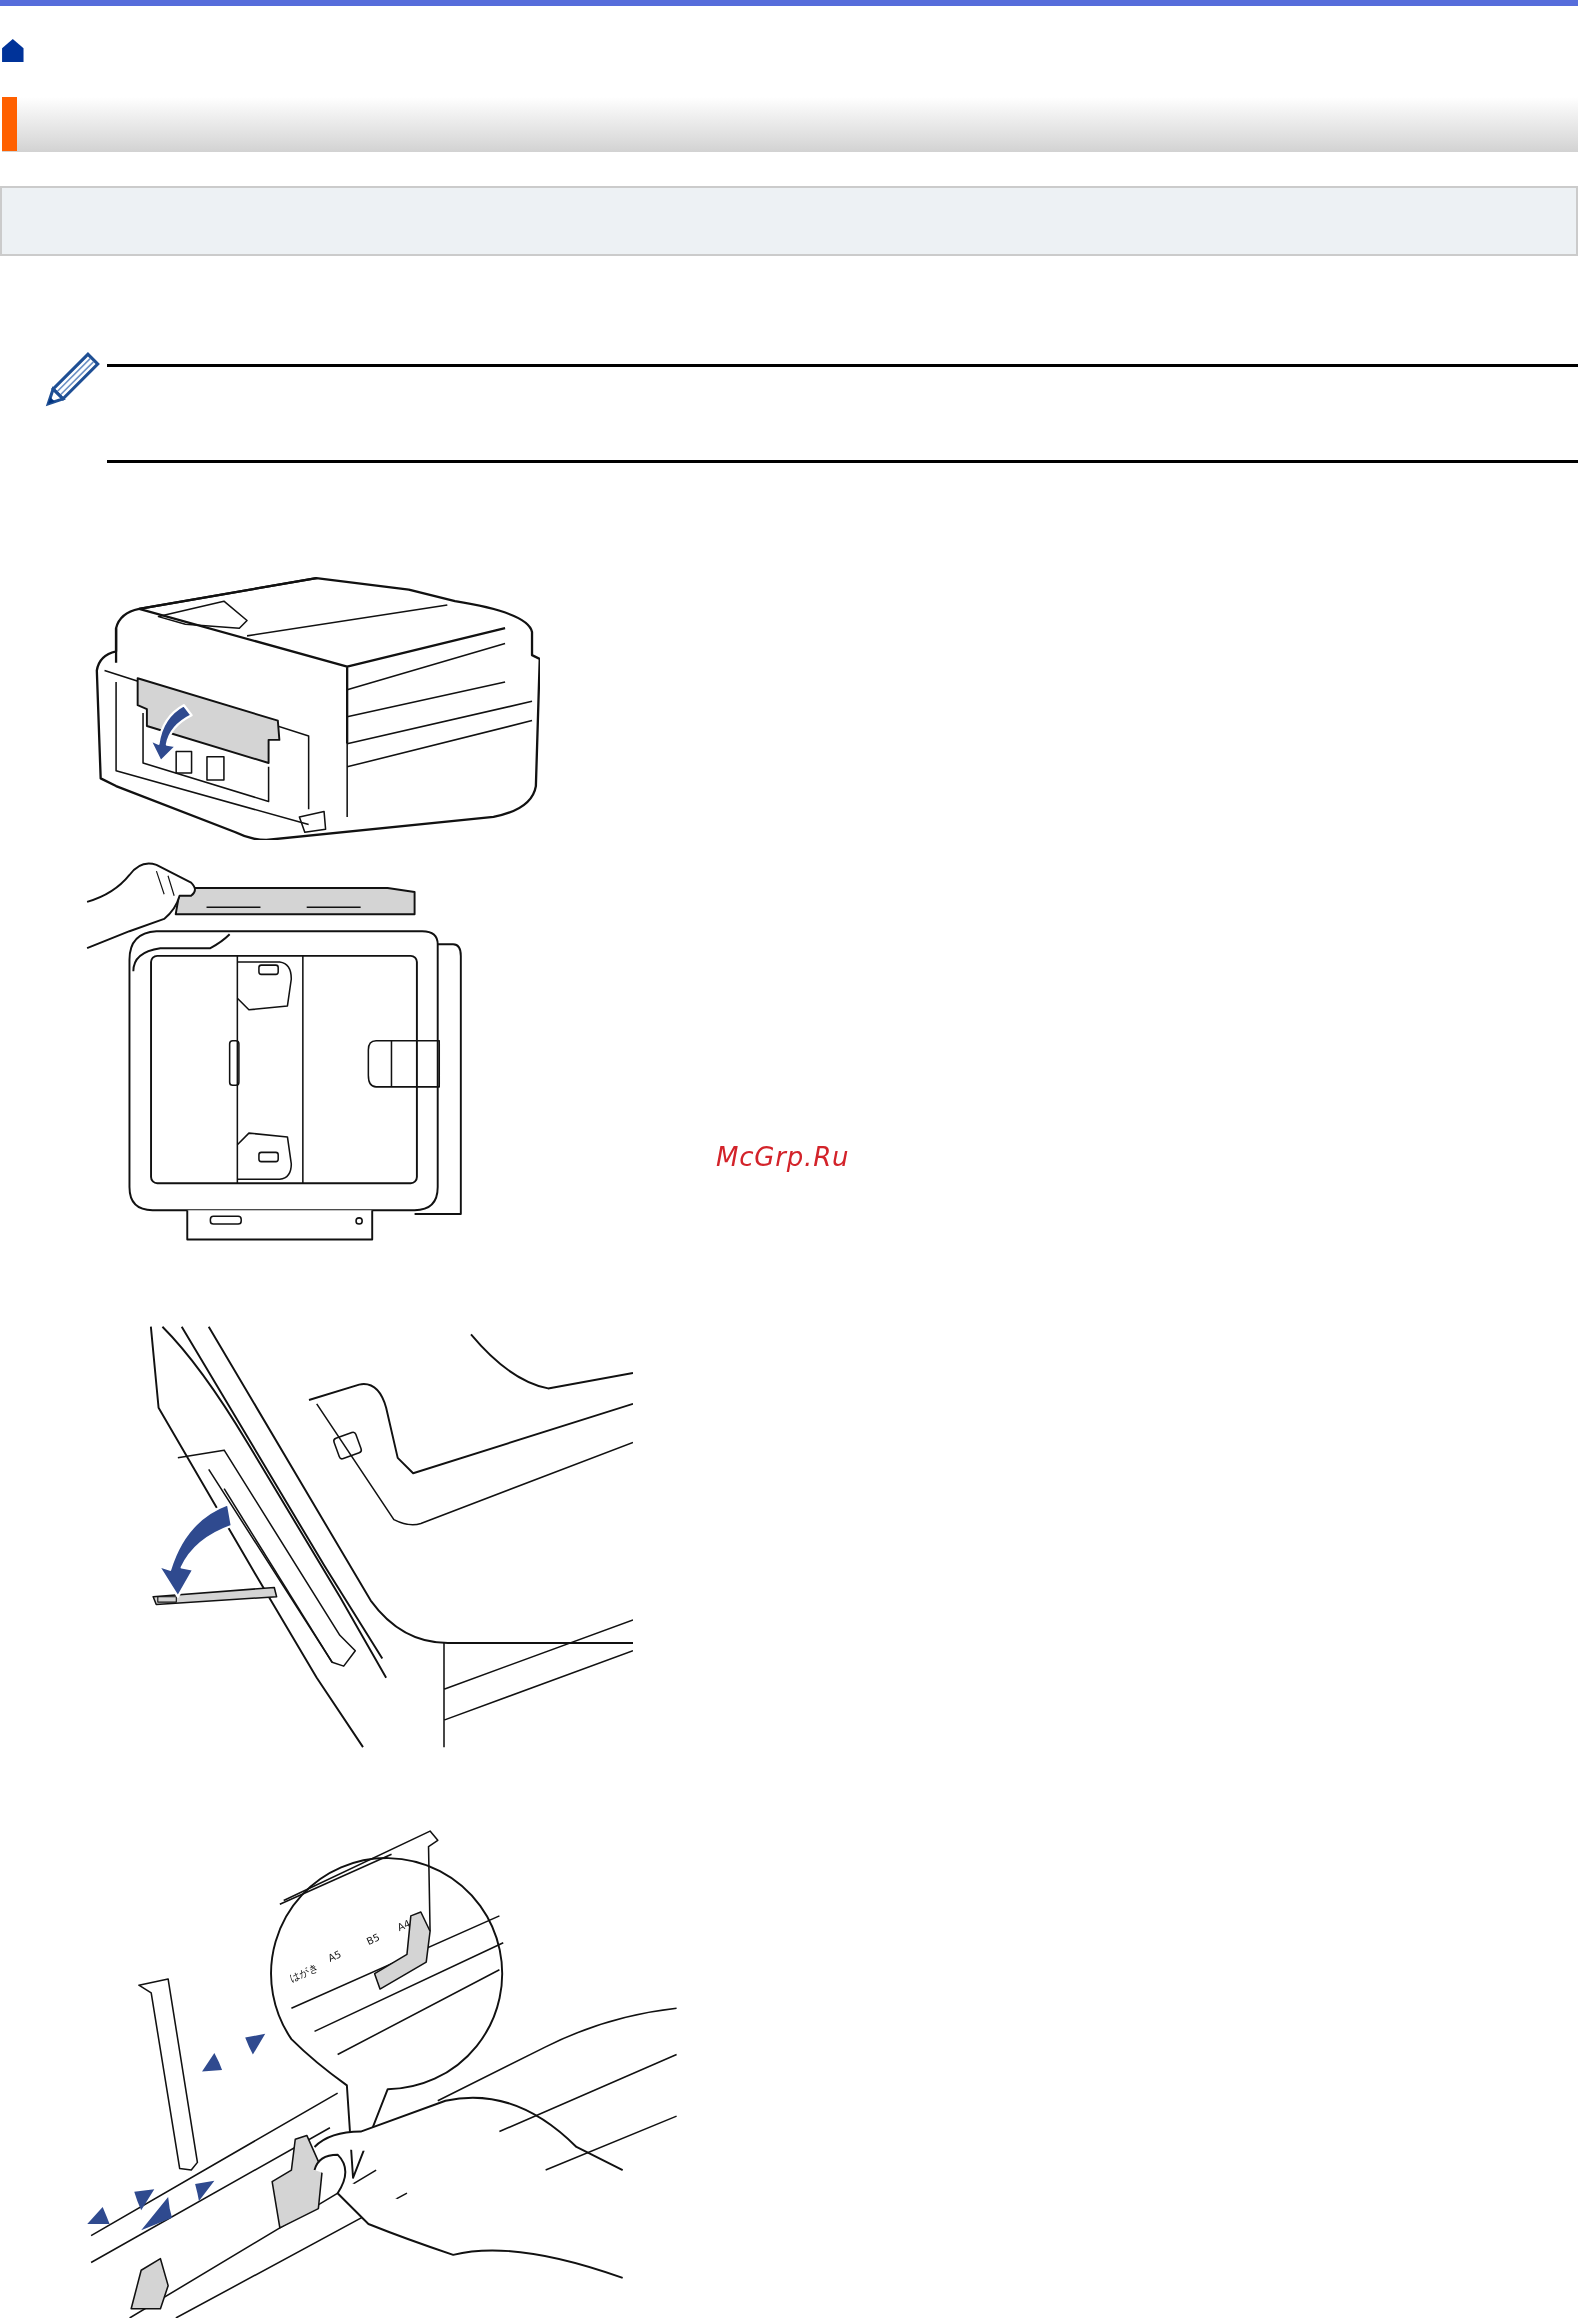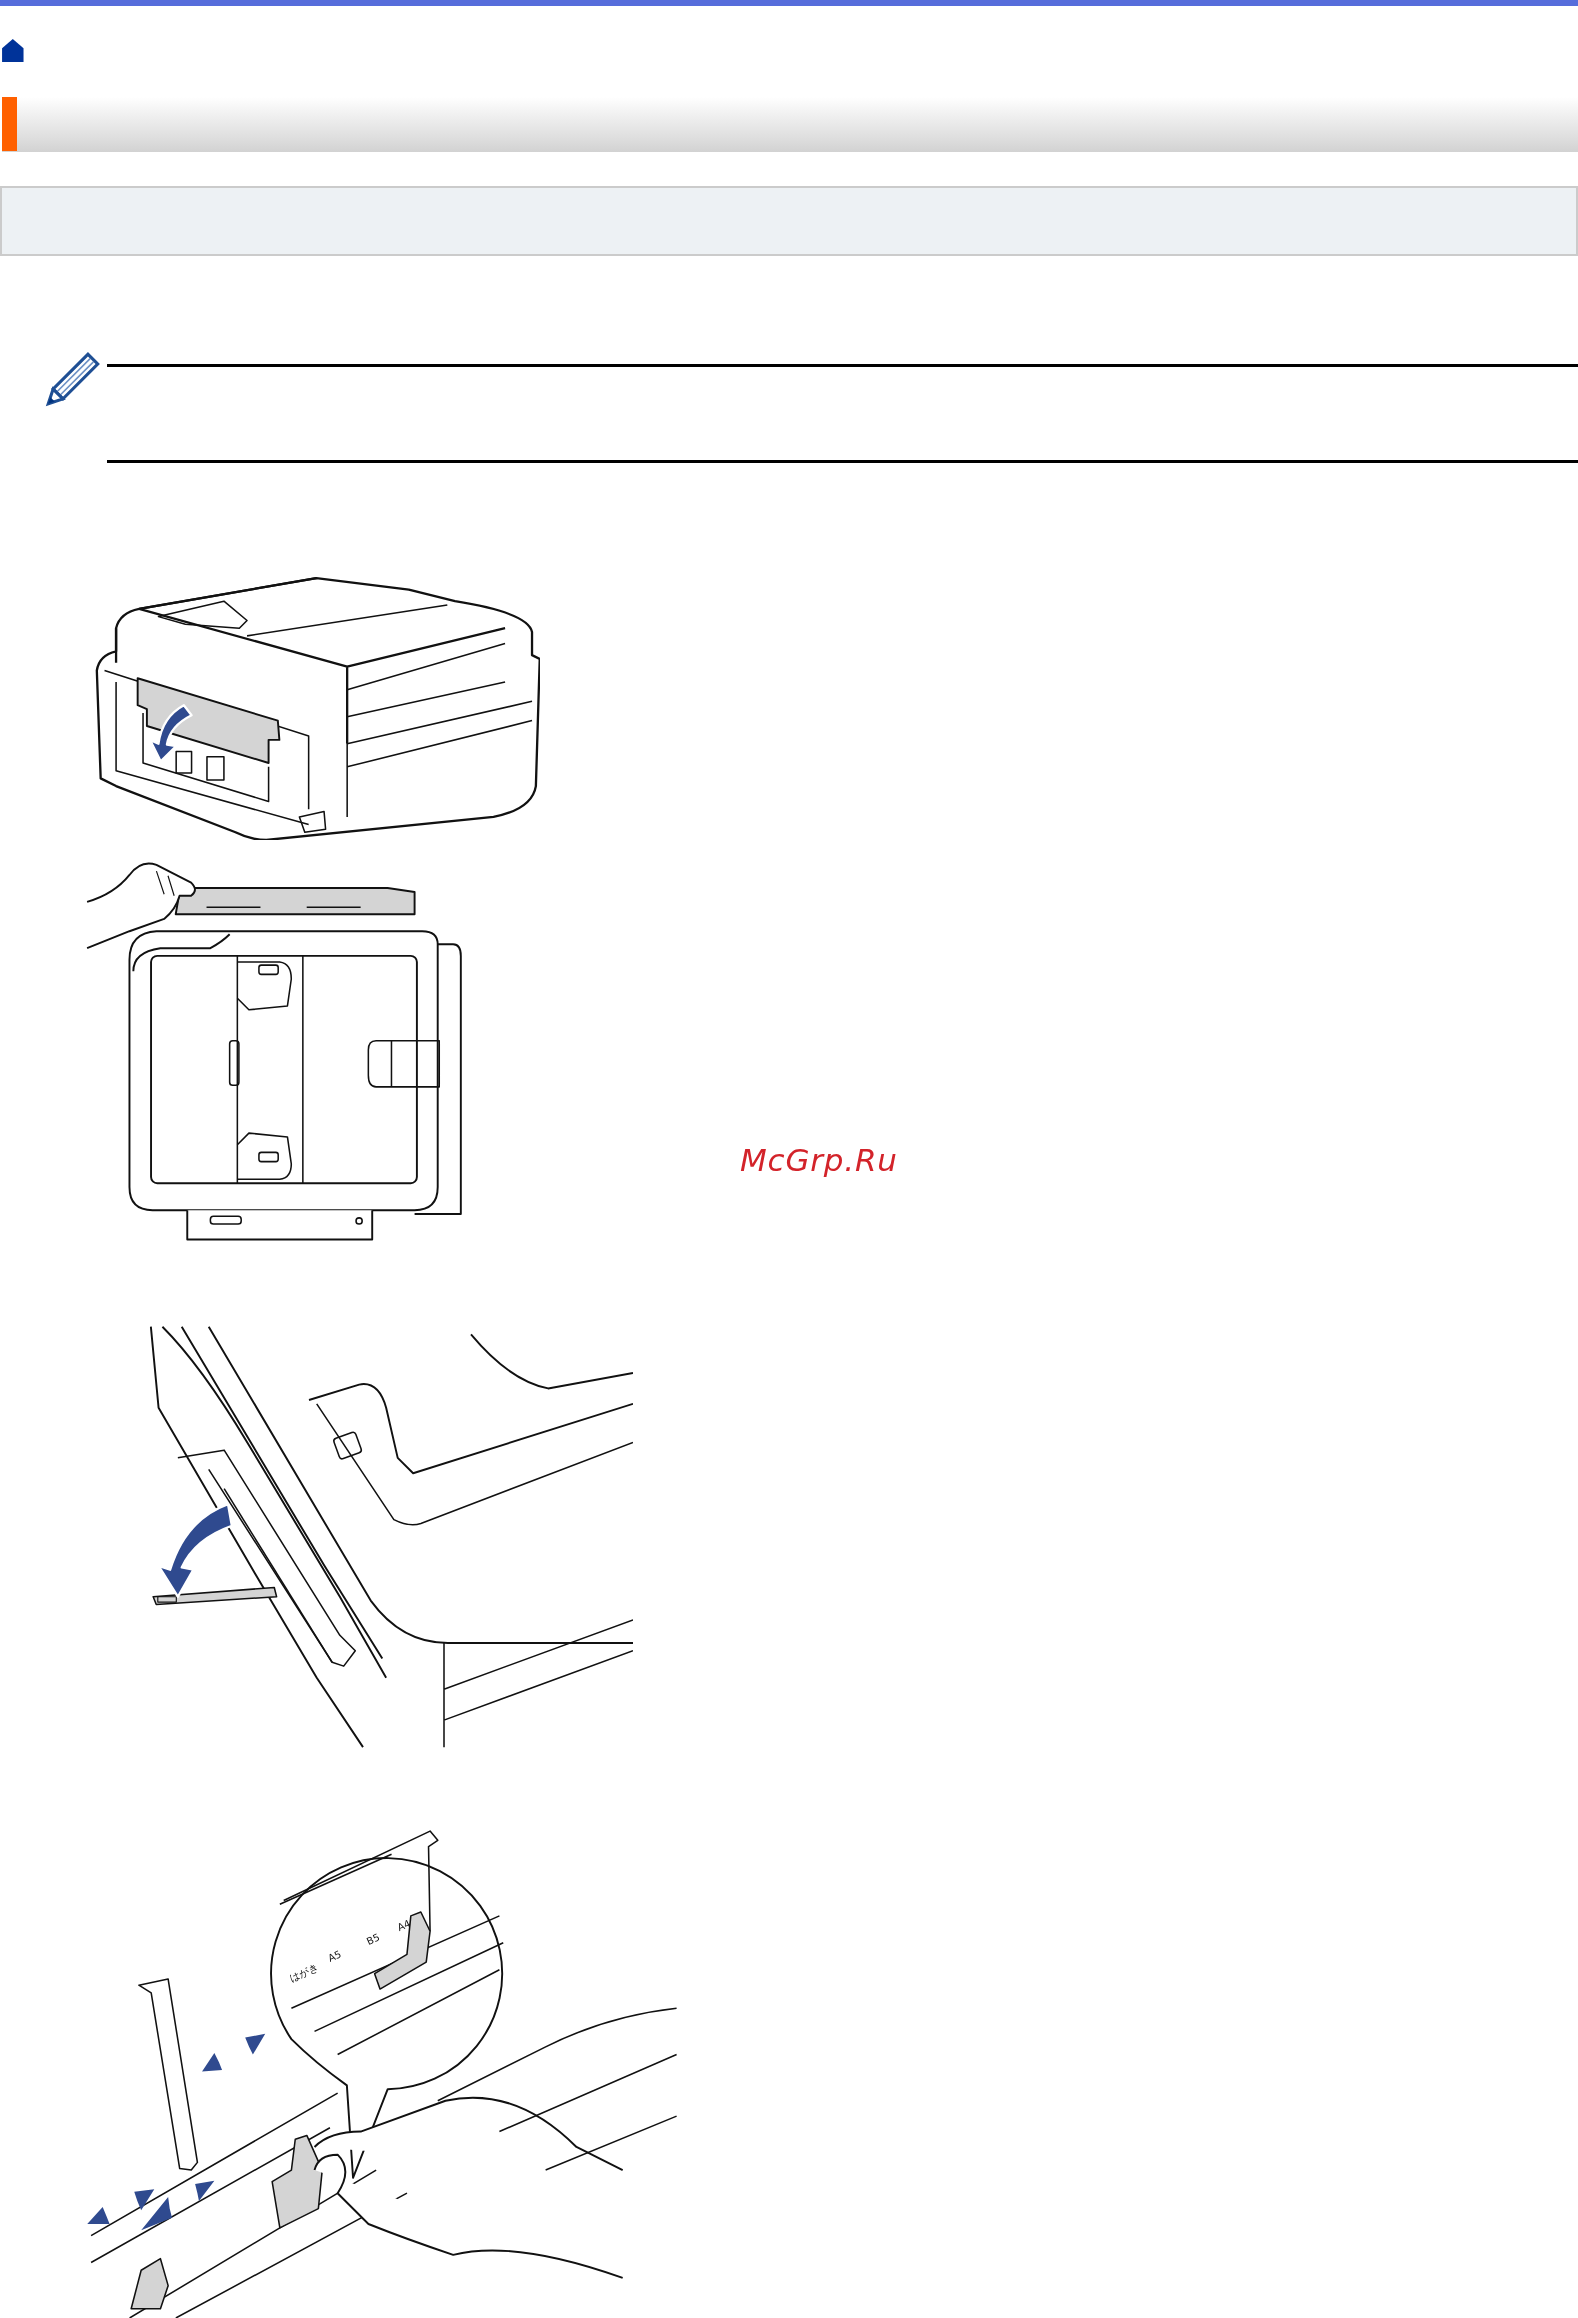--- a/index.html
+++ b/index.html
@@ -14,21 +14,21 @@
   .summary-box { position: absolute; left: 0; top: 186px; width: 1574px; height: 66px; background: #edf1f4; border: 2.3px solid #cbcbcb; }
   .note-icon { position: absolute; left: 40px; top: 351px; width: 60px; height: 62px; }
   .note-rule-top { position: absolute; left: 107px; top: 364px; width: 1471px; height: 3.1px; background: #000; }
   .note-rule-bottom { position: absolute; left: 107px; top: 460px; width: 1471px; height: 3.1px; background: #000; }
   .figure { position: absolute; }
   .figure svg { display: block; }
   .fig1 { left: 85px; top: 555px; width: 455px; height: 285px; }
   .fig2 { left: 83px; top: 848px; width: 432px; height: 393px; }
   .fig3 { left: 147px; top: 1319px; width: 486px; height: 432px; }
   .fig4 { left: 83px; top: 1808px; width: 594px; height: 510px; }
-  .watermark { position: absolute; left: 740px; top: 1142px; font-size: 31px; font-style: italic; color: #d3232a; letter-spacing: 0.8px; font-family: "DejaVu Sans", sans-serif; }
+  .watermark { position: absolute; left: 716px; top: 1142px; font-size: 26px; font-style: italic; color: #d3232a; letter-spacing: 0.8px; font-family: "DejaVu Sans", sans-serif; }
   .size-label { font-family: "DejaVu Sans", sans-serif; font-size: 13px; fill: #111; }
 </style>
 </head>
 <body>
 
 <div class="top-bar"></div>
 
 <a class="home-link">
   <svg width="21.6" height="23" viewBox="0 0 28 30">
     <polygon points="14,0 28,12 28,30 0,30 0,12" fill="#003399"></polygon>

